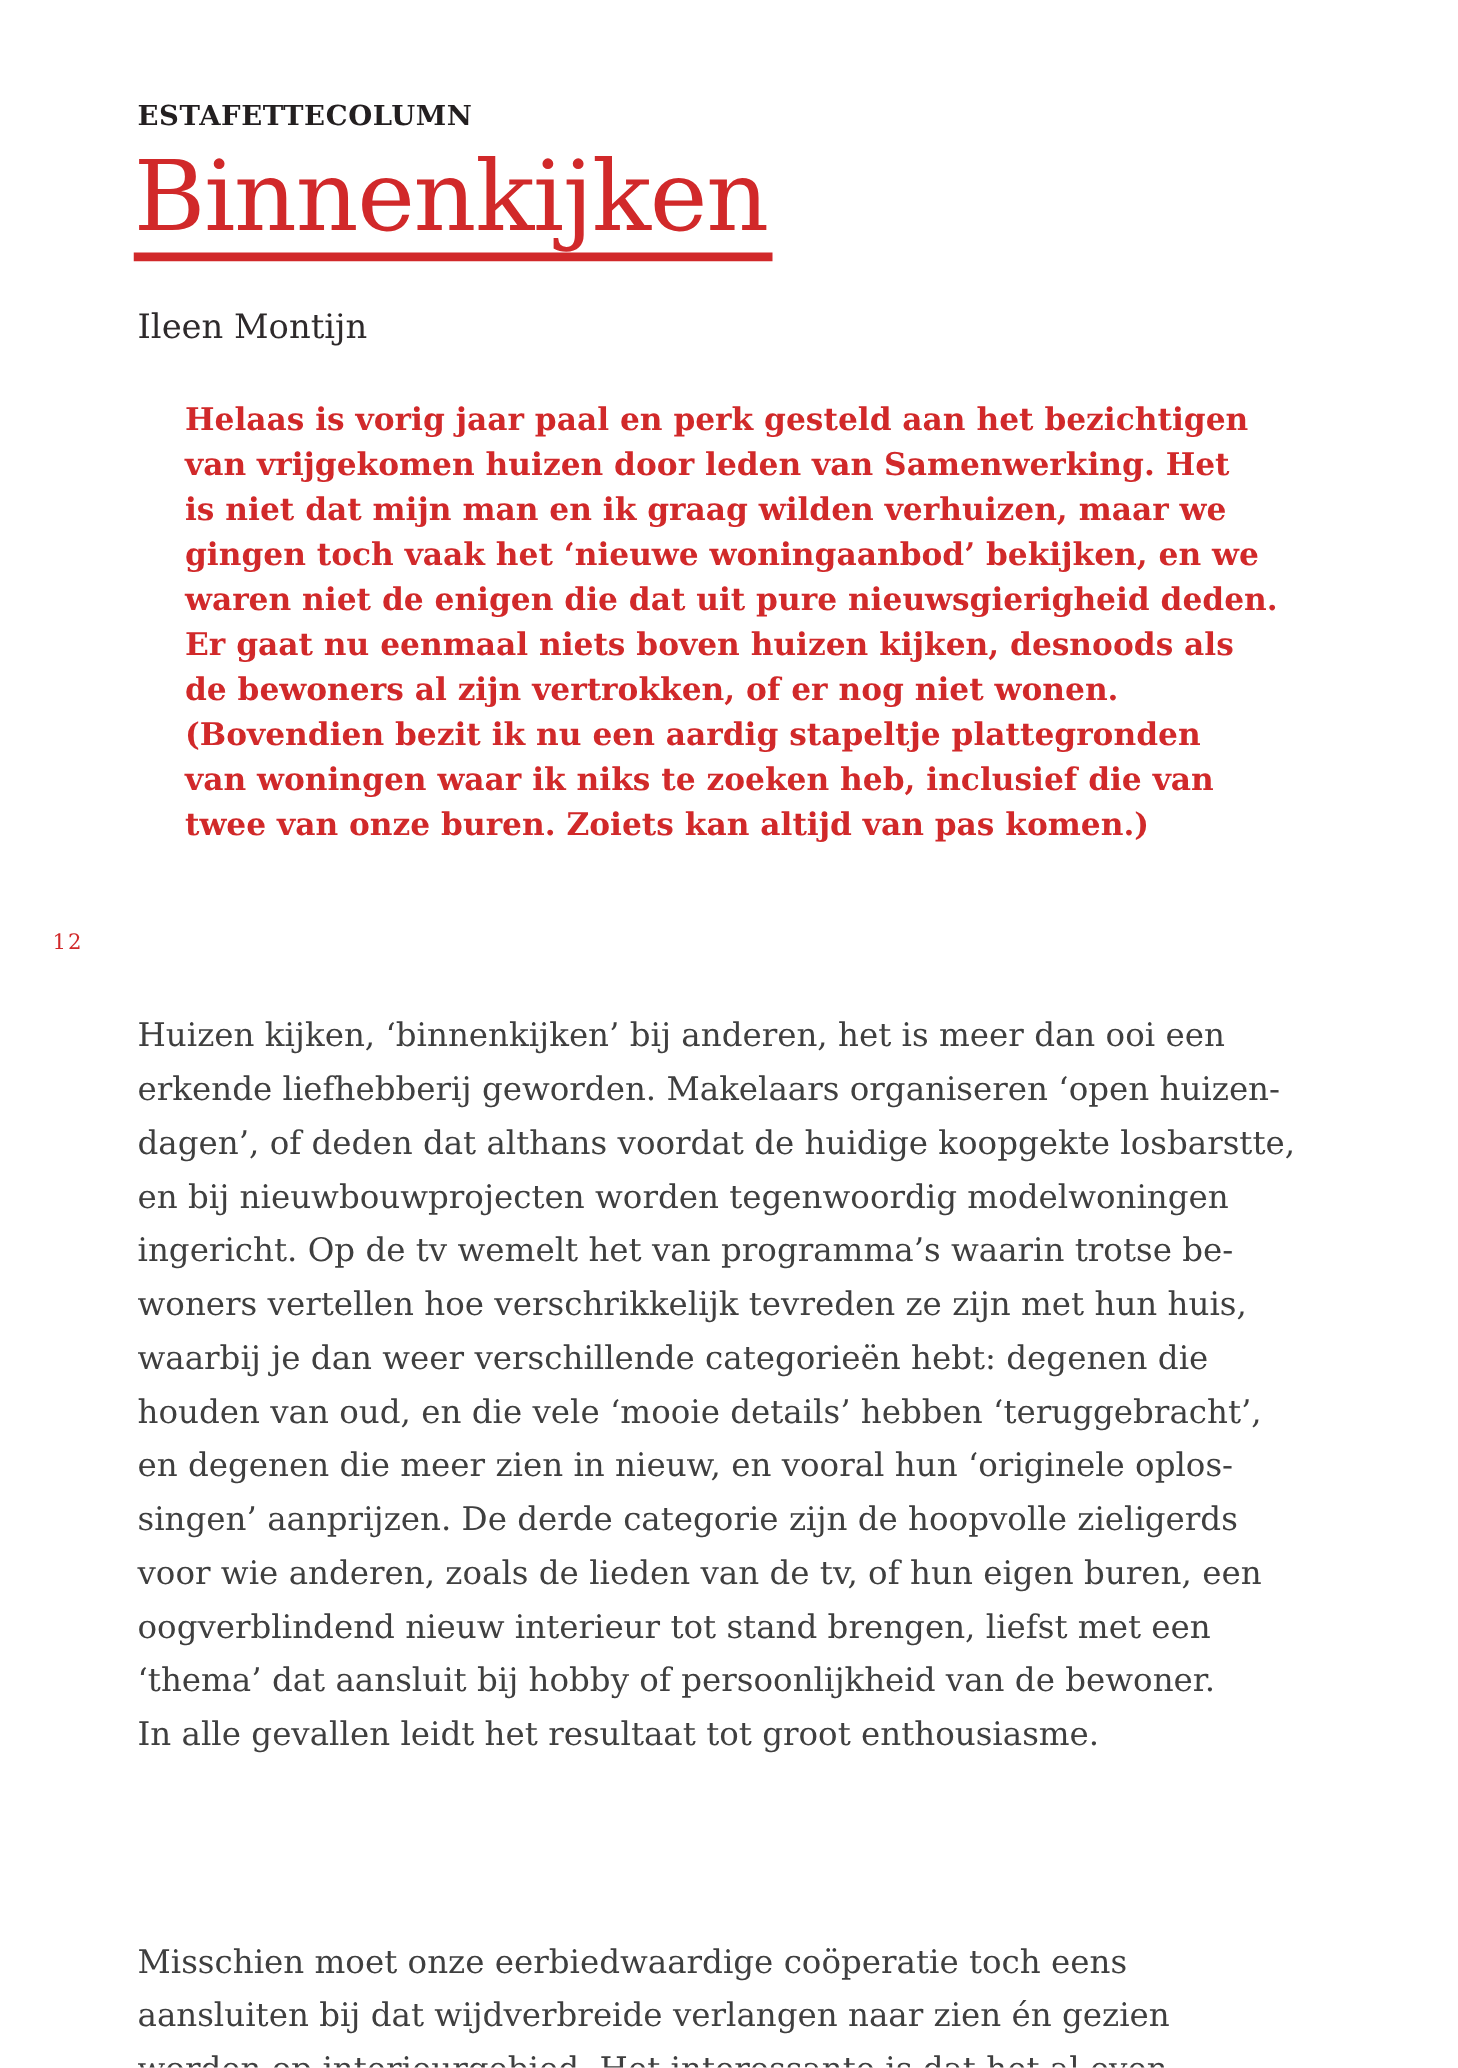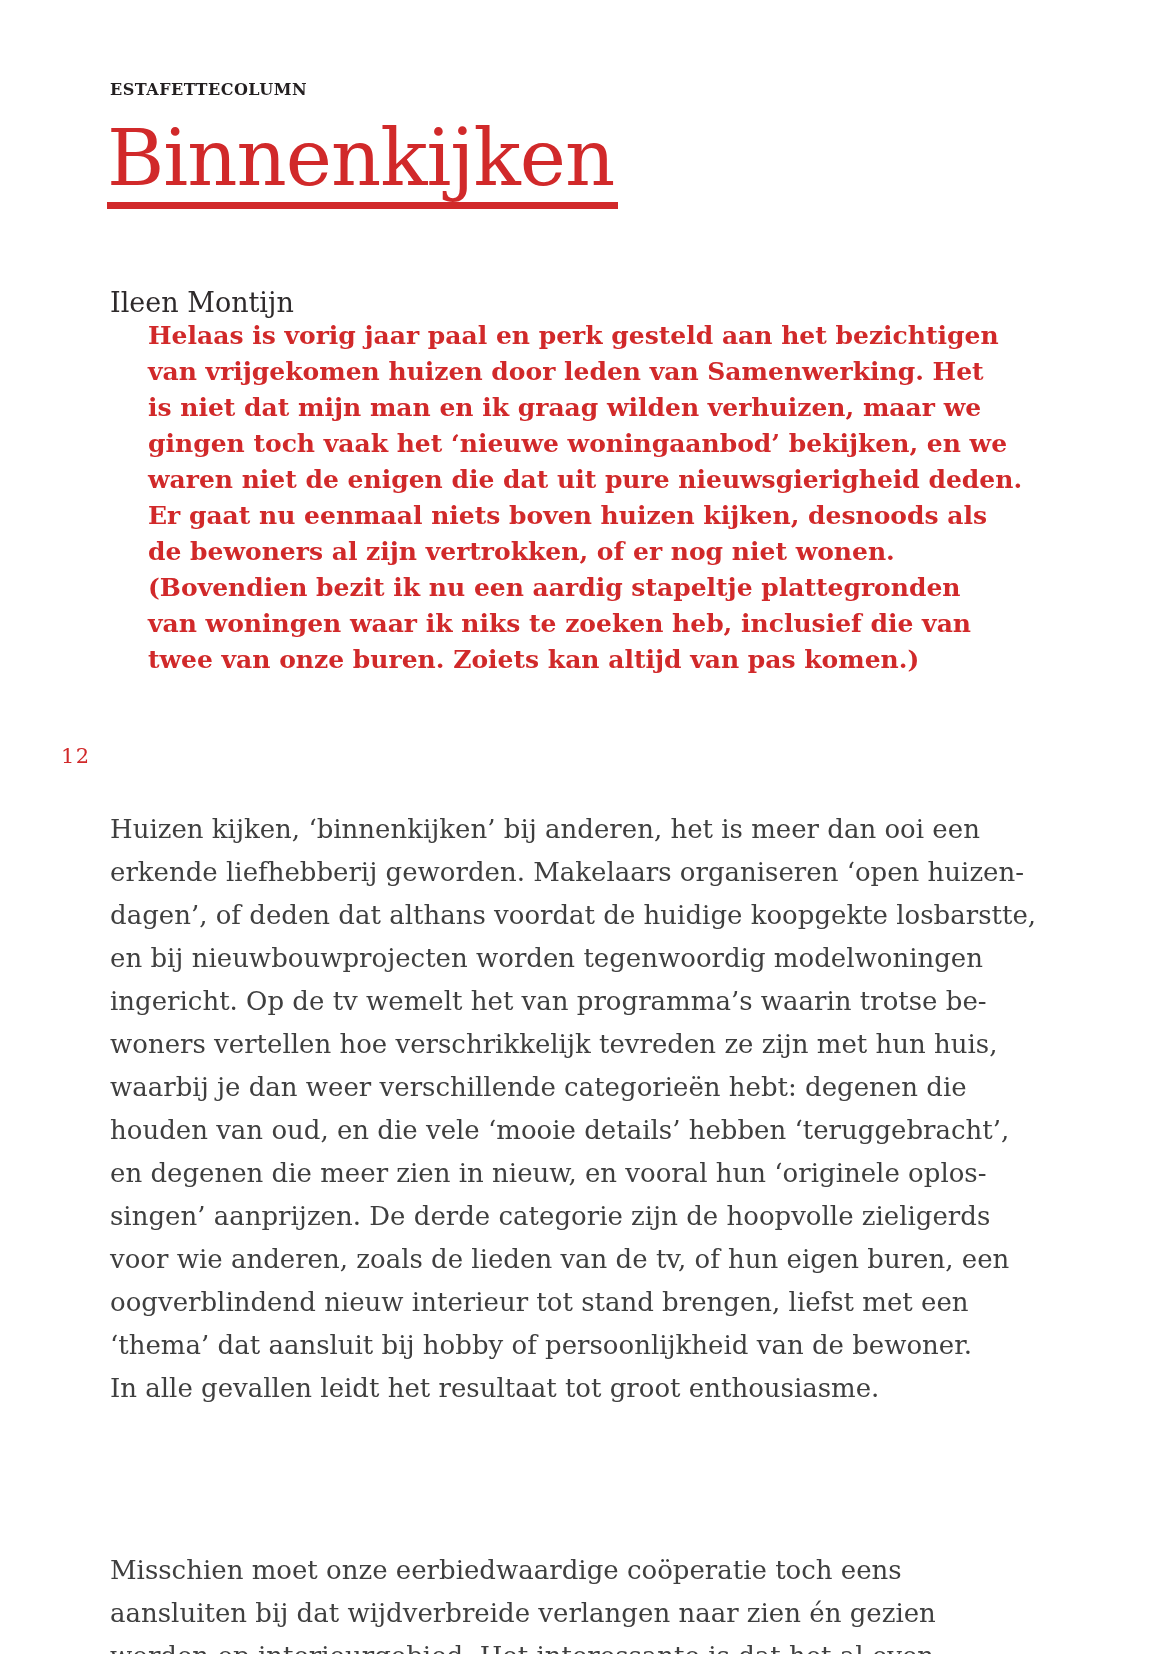--- a/index.html
+++ b/index.html
@@ -11,21 +11,21 @@
     width: 1166px;
     height: 1654px;
     position: relative;
     font-family: "DejaVu Serif", "Liberation Serif", serif;
     overflow: hidden;
   }
   .kicker {
     position: absolute;
     left: 110px;
     top: 80px;
-    font-size: 16px;
+    font-size: 22px;
     font-weight: bold;
     letter-spacing: 0.5px;
     color: #231f20;
   }
   .title-wrap {
     position: absolute;
     left: 107px;
     top: 120px;
     display: inline-block;
   }
@@ -40,40 +40,38 @@
     border-bottom: 7px solid #d1292a;
     padding-bottom: 6px;
     padding-right: 4px;
   }
   .byline {
     position: absolute;
     left: 110px;
     top: 246px;
     font-size: 27px;
     color: #2e2a2b;
-    margin-top: 41px;
   }
   .intro {
     position: absolute;
     left: 148px;
     top: 318px;
     font-size: 25px;
     font-weight: bold;
     line-height: 36px;
     color: #d1292a;
     white-space: pre;
   }
   .page-number {
     position: absolute;
     left: 42px;
     top: 744px;
-    font-size: 21px;
+    font-size: 17px;
     letter-spacing: 1.5px;
     color: #d1292a;
-    margin-left: 19px;
   }
   .body-col {
     position: absolute;
     left: 110px;
     top: 722px;
     color: #3f3f3f;
     font-size: 26px;
     line-height: 43px;
     white-space: pre;
   }

